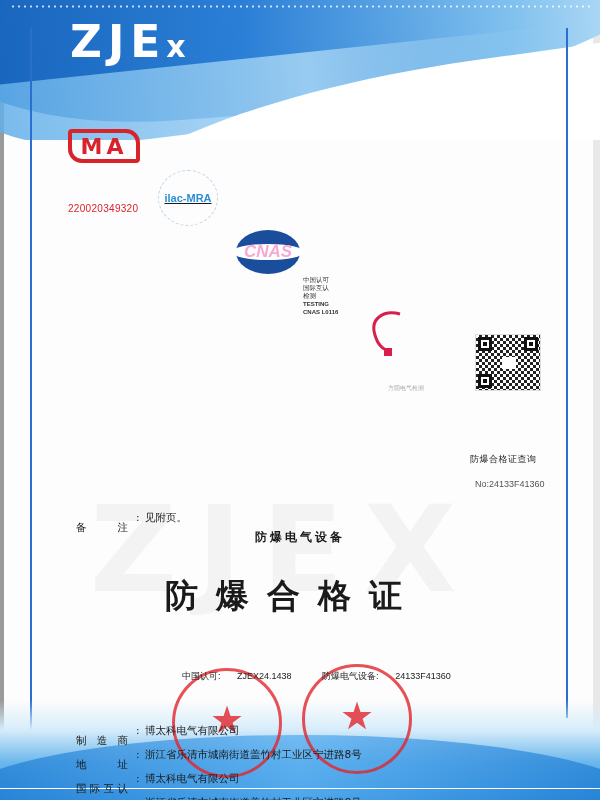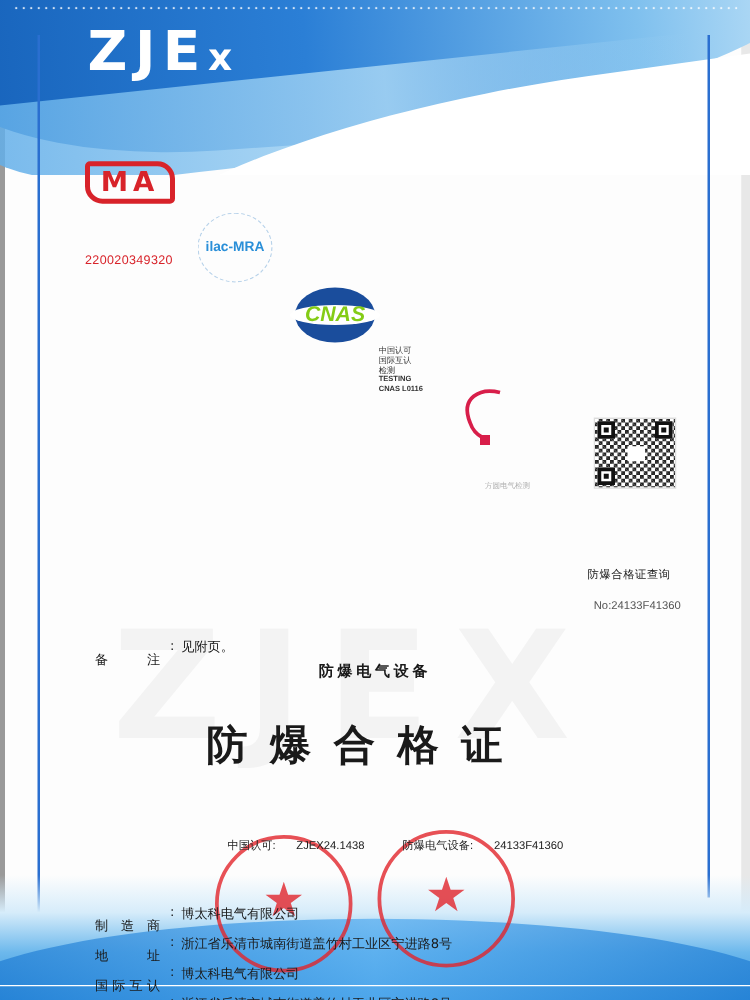--- a/index.html
+++ b/index.html
@@ -29,27 +29,27 @@
 
   .vline { position: absolute; width: 2px; background: #2a6fd0; }
 
   
   .cma { position: absolute; left: 68px; top: 78px; width: 96px; height: 34px; }
   .cma-box { width: 72px; height: 34px; border: 4px solid #d8232a; border-radius: 4px 14px 4px 14px; display: flex; align-items: center; justify-content: center;
     color: #d8232a; font-weight: bold; font-size: 22px; letter-spacing: 4px; font-family: "DejaVu Sans", sans-serif; }
   .cma-num { position: absolute; left: 68px; top: 118px; font-size: 10px; color: #d8232a; font-family: "Liberation Sans", sans-serif; letter-spacing: 0.3px; }
 
   .ilac { position: absolute; left: 158px; top: 74px; width: 60px; height: 56px; border-radius: 50%;
-    border: 1px dashed #b9d3ea; display: flex; align-items: center; justify-content: center; }
+    border: 1px dashed #b9d3ea; display: flex; align-items: center; justify-content: center; text-decoration: underline; }
   .ilac span { font-size: 11px; color: #2a8fd8; font-family: "Liberation Sans", sans-serif; font-weight: bold; }
 
   .cnas { position: absolute; left: 236px; top: 78px; width: 64px; height: 44px; border-radius: 50%; background: #1a4d9c;
     display: flex; align-items: center; justify-content: center; }
   .cnas::before { content: ""; position: absolute; left: -4px; top: 14px; width: 72px; height: 16px; background: #ffffff; border-radius: 50%; }
-  .cnas span { position: relative; color: #84cc16; font-weight: bold; font-size: 17px; font-family: "Liberation Sans", sans-serif; font-style: italic; }
+  .cnas span { position: relative; color: #f9a8d4; font-weight: bold; font-size: 17px; font-family: "Liberation Sans", sans-serif; font-style: italic; }
   .cnas-text { position: absolute; left: 303px; top: 80px; font-size: 6.5px; line-height: 8px; color: #333; font-family: "DejaVu Sans", sans-serif; }
   .cnas-text b { font-family: "Liberation Sans", sans-serif; font-size: 6px; font-weight: bold; }
 
   .arc-logo { position: absolute; left: 364px; top: 72px; width: 70px; height: 50px; }
   .arc-text { position: absolute; left: 388px; top: 94px; font-size: 6px; color: #b0b0b0; font-family: "DejaVu Serif", serif; }
 
   .qr { position: absolute; left: 475px; top: 35px; width: 66px; height: 57px; background: #ffffff; border: 1px solid #ddd;
     background-image:
       linear-gradient(45deg, #222 25%, transparent 25%, transparent 75%, #222 75%),
       linear-gradient(45deg, #222 25%, transparent 25%, transparent 75%, #222 75%);

